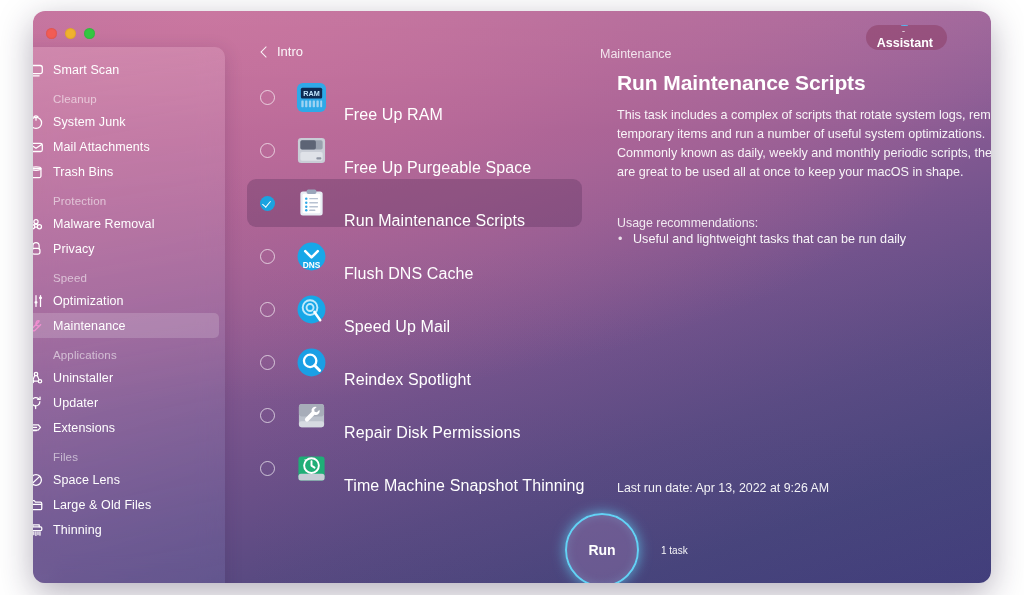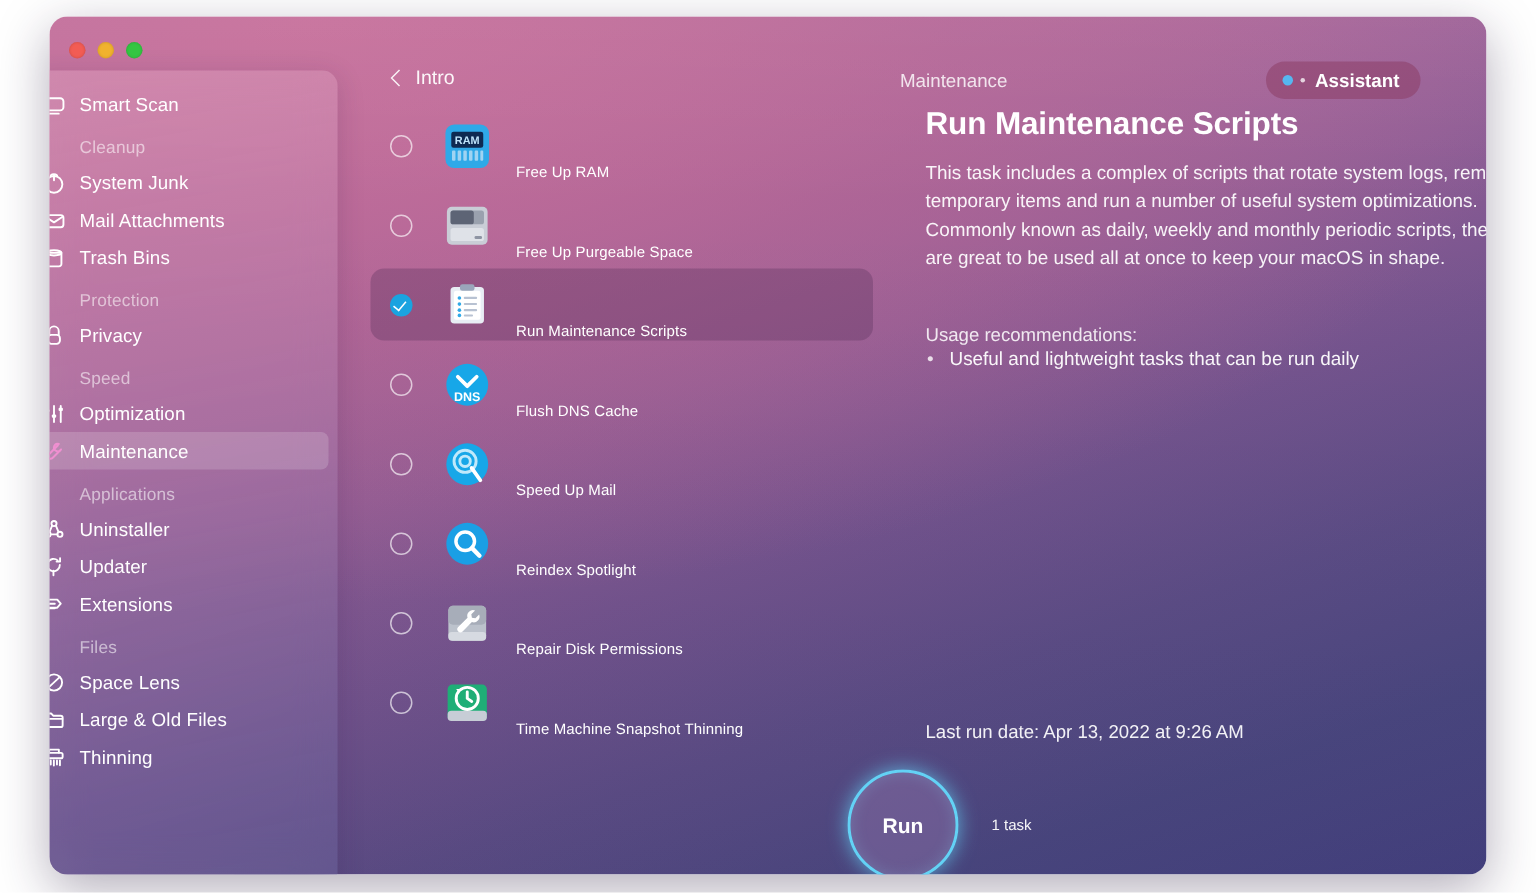--- a/index.html
+++ b/index.html
@@ -150,27 +150,28 @@
     font-size: 13px;
   }
   #topbar-title {
     position: absolute;
     left: 375px; top: 36px;
     color: rgba(255,255,255,0.82);
     font-size: 12.5px;
   }
   #assistant-button {
     position: absolute;
-    right: 44px; top: 30px;
+    right: 44px; top: 14px;
     height: 25px;
     display: flex; align-items: center; gap: 5px;
     padding: 0 14px 0 11px;
     border-radius: 13px;
     background: rgba(140,62,102,0.55);
     cursor: pointer;
+    flex-direction: column;
   }
   #assistant-dot {
     width: 7px; height: 7px; border-radius: 50%;
     background: #56b7f0;
   }
   #assistant-dot2 {
     width: 3px; height: 3px; border-radius: 50%;
     background: rgba(255,255,255,0.75);
     margin-right: 2px;
   }
@@ -223,21 +224,21 @@
   }
   .task-icon {
     width: 31px; height: 31px;
     margin-left: 21px;
     flex: 0 0 auto;
     position: relative;
   }
   .task-label {
     margin-left: 17px;
     color: #ffffff;
-    font-size: 10px;
+    font-size: 16px;
     letter-spacing: 0.1px;
     white-space: nowrap;
     margin-top: 36px;
   }
 
   
   #detail {
     position: absolute;
     left: 392px;
     top: 60px;
@@ -358,20 +359,31 @@
       <div class="side-item">
         <span class="si-icon">
           <svg xmlns="http://www.w3.org/2000/svg" viewBox="0 0 20 20" width="18" height="18">
             <path d="M4.5 6.2h11v8.2a1.8 1.8 0 0 1-1.8 1.8H6.3a1.8 1.8 0 0 1-1.8-1.8z" style="fill:none;stroke:#ffffff;stroke-width:1.4;stroke-linecap:round;stroke-linejoin:round"></path>
             <ellipse cx="10" cy="6.2" rx="5.5" ry="1.9" style="fill:none;stroke:#ffffff;stroke-width:1.4;stroke-linecap:round;stroke-linejoin:round"></ellipse>
           </svg>
         </span>
         <span class="si-label">Trash Bins</span>
       </div>
       <div class="side-group-label">Protection</div>
+      <div class="side-item">
+        <span class="si-icon">
+          <svg xmlns="http://www.w3.org/2000/svg" viewBox="0 0 20 20" width="18" height="18">
+            <circle cx="10" cy="7.4" r="2.3" style="fill:none;stroke:#ffffff;stroke-width:1.4;stroke-linecap:round;stroke-linejoin:round"></circle>
+            <circle cx="6.2" cy="13" r="2.3" style="fill:none;stroke:#ffffff;stroke-width:1.4;stroke-linecap:round;stroke-linejoin:round"></circle>
+            <circle cx="13.8" cy="13" r="2.3" style="fill:none;stroke:#ffffff;stroke-width:1.4;stroke-linecap:round;stroke-linejoin:round"></circle>
+            <path d="M10 9.7 8 11.3M10 9.7l2 1.6M8.4 13.6h3.2" style="fill:none;stroke:#ffffff;stroke-width:1.4;stroke-linecap:round;stroke-linejoin:round"></path>
+          </svg>
+        </span>
+        <span class="si-label">Malware Removal</span>
+      </div>
       <div class="side-item">
         <span class="si-icon">
           <svg xmlns="http://www.w3.org/2000/svg" viewBox="0 0 20 20" width="18" height="18">
             <path d="M6.5 9.2V6.4a3.5 3.5 0 0 1 7 0v2.8" style="fill:none;stroke:#ffffff;stroke-width:1.4;stroke-linecap:round;stroke-linejoin:round"></path>
             <rect x="5.6" y="9.2" width="8.8" height="6.6" rx="2.4" style="fill:none;stroke:#ffffff;stroke-width:1.4;stroke-linecap:round;stroke-linejoin:round"></rect>
           </svg>
         </span>
         <span class="si-label">Privacy</span>
       </div>
       <div class="side-group-label">Speed</div>

